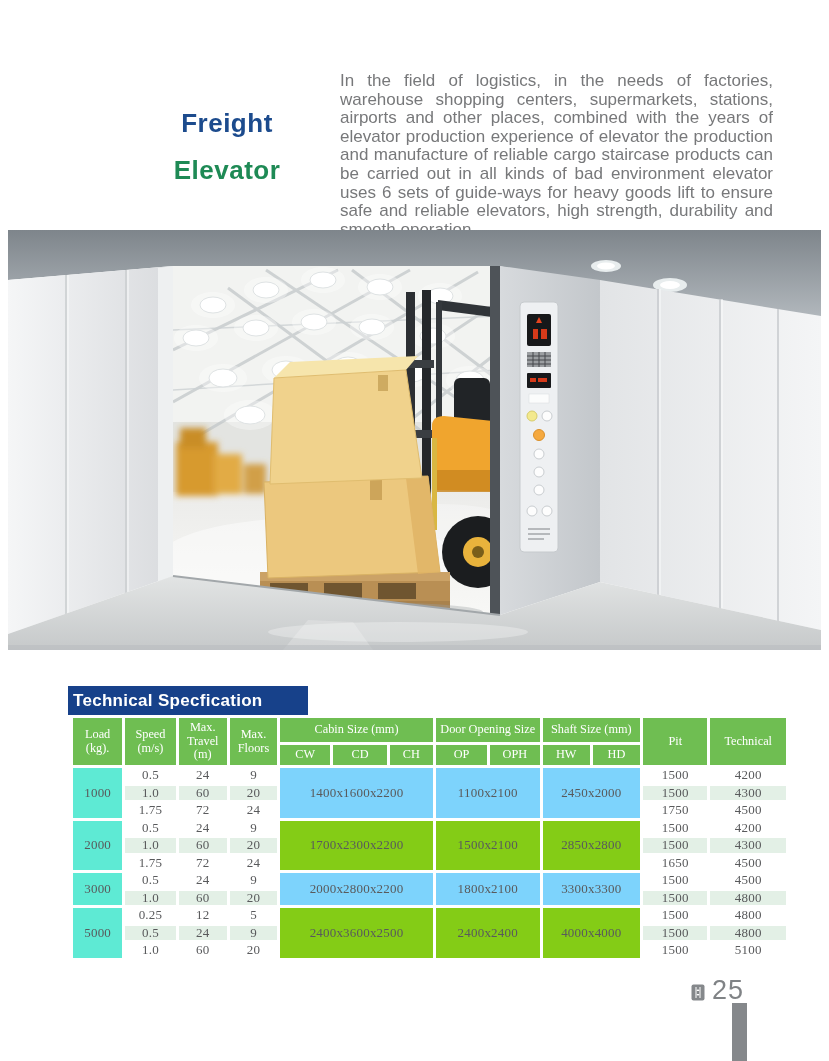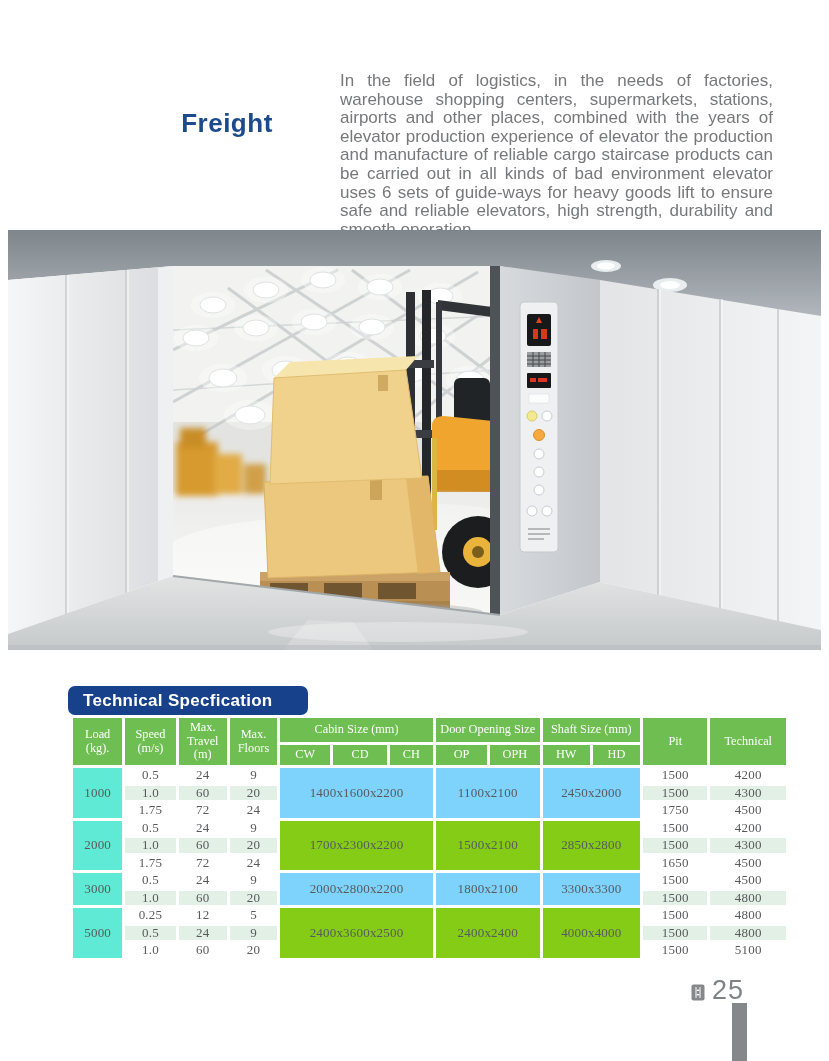--- a/index.html
+++ b/index.html
@@ -16,21 +16,21 @@
   .intro{position:absolute;left:316px;top:72px;width:433px;
     font-size:17px;line-height:18.6px;color:#77787a;text-align:justify;margin-left:24px;}
 
   
   .photo{position:absolute;left:8px;top:230px;width:813px;height:420px;}
   .photo svg{display:block;}
 
   
   .section-bar{position:absolute;left:68px;top:686px;width:240px;height:29px;
     background:#17418a;color:#fff;font-weight:bold;font-size:17px;
-    display:flex;align-items:center;padding-left:15px;box-sizing:border-box;letter-spacing:0.3px;border-radius:7px;}
+    display:flex;align-items:center;padding-left:5px;box-sizing:border-box;letter-spacing:0.3px;}
 
   
   .spec-table-wrap{position:absolute;left:70px;top:715px;font-family:Liberation Serif, serif;}
   table.spec{border-collapse:collapse;table-layout:fixed;width:719px;}
   table.spec th,table.spec td{border:3px solid #fff;padding:0;text-align:center;vertical-align:middle;overflow:hidden;}
   table.spec th{background:#6fbe52;color:#fff;font-weight:400;font-size:12.3px;line-height:1.12;}
   table.spec tr.h1 th{height:24px;}
   table.spec tr.h2 th{height:20px;}
   table.spec tbody td{color:#595a5c;font-size:13px;height:14.5px;line-height:14.5px;letter-spacing:0.2px;}
   table.spec tbody tr{height:17px;}
@@ -44,20 +44,21 @@
   .page-number{position:absolute;left:712px;top:975px;font-size:27px;color:#808386;letter-spacing:1px;}
   .footer-tab{position:absolute;left:732px;top:1003px;width:15px;height:58px;background:#85888b;}
 </style>
 </head>
 <body>
 
 <div class="page">
 
   <div class="title-block">
     <div class="title-line1">Freight</div>
+    <div class="title-line2">Elevator</div>
   </div>
 
   <div class="intro">In the field of logistics, in the needs of factories, warehouse shopping centers, supermarkets, stations, airports and other places, combined with the years of elevator production experience of elevator the production and manufacture of reliable cargo staircase products can be carried out in all kinds of bad environment elevator uses 6 sets of guide-ways for heavy goods lift to ensure safe and reliable elevators, high strength, durability and smooth operation.</div>
 
   <div class="photo">
     <svg width="813" height="420" viewBox="0 0 813 420" preserveAspectRatio="none">
       <defs>
         <linearGradient id="gCeil" x1="0" y1="0" x2="0" y2="1">
           <stop offset="0" stop-color="#7e858b"></stop>
             <stop offset="1" stop-color="#b2b8bd"></stop>

